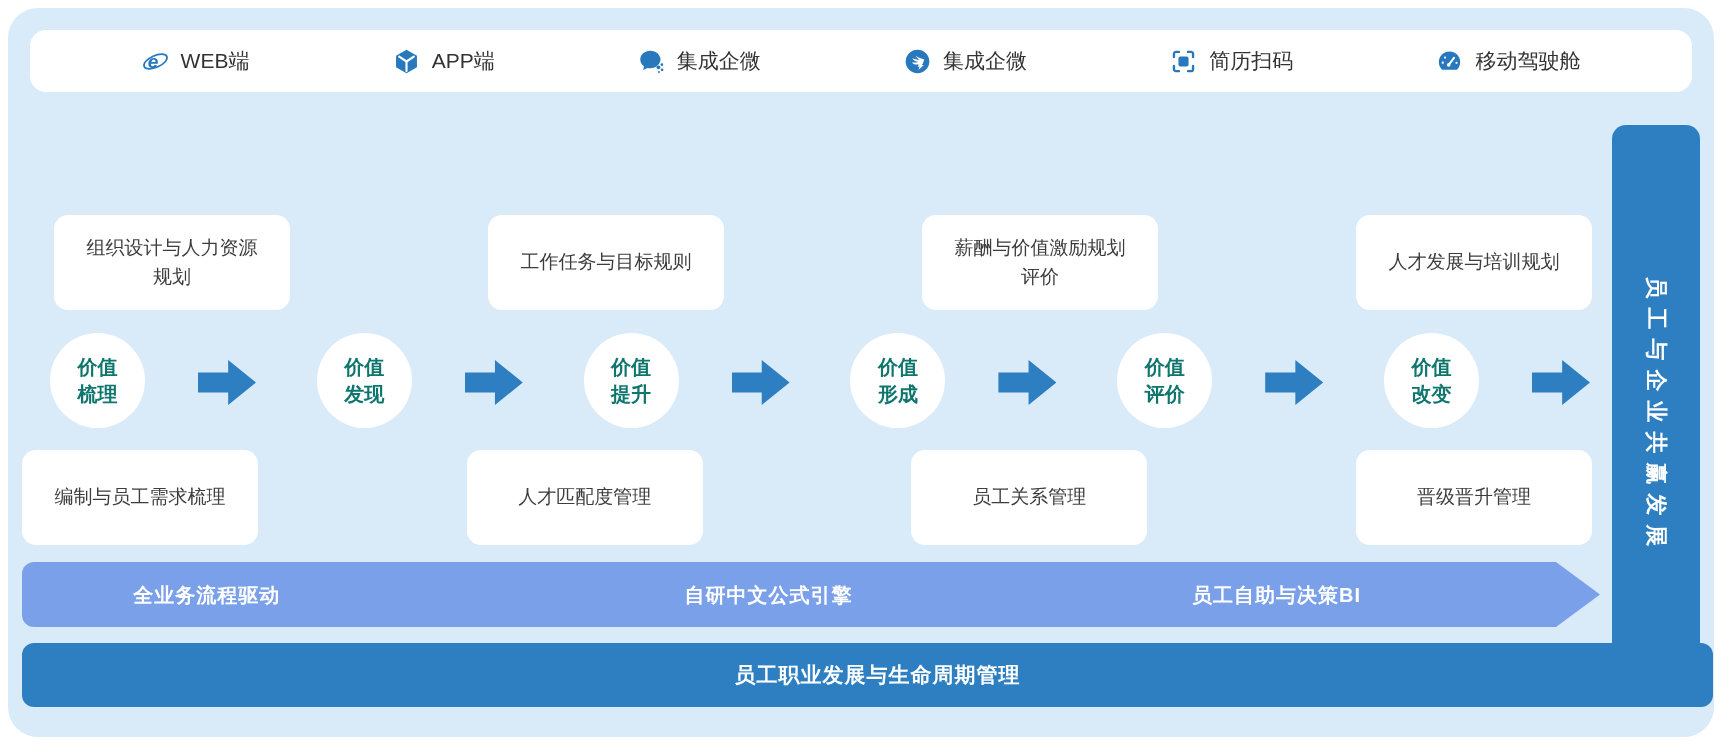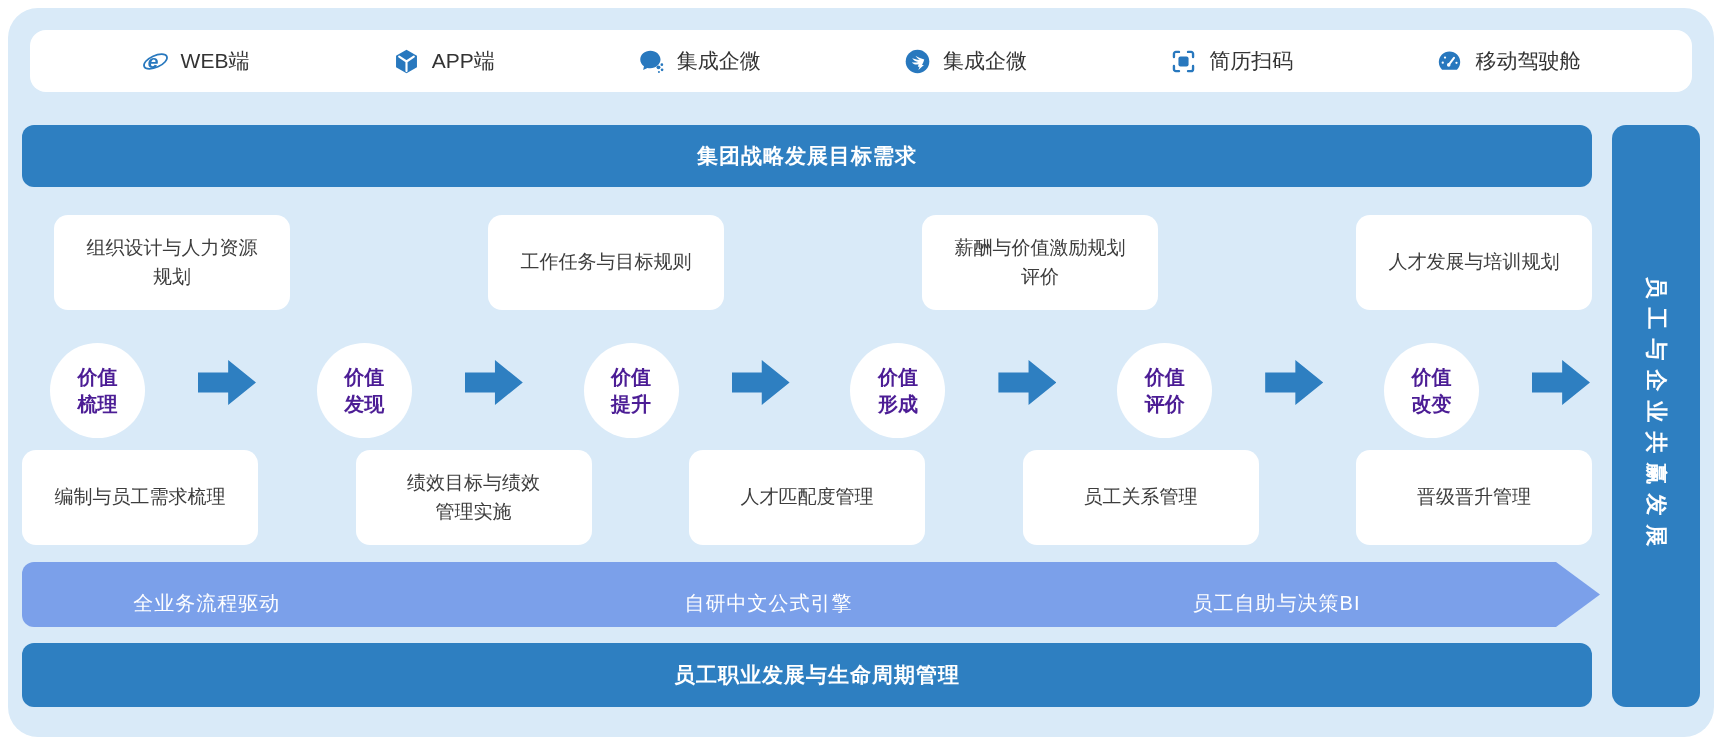--- a/index.html
+++ b/index.html
@@ -14,49 +14,49 @@
     background: #ffffff; border-radius: 16px; display: flex; align-items: center;
     justify-content: space-around; padding: 0 40px; }
   .tb-item { display: flex; align-items: center; gap: 12px; font-size: 21px; color: #333333; }
   .tb-item svg { width: 27px; height: 27px; display: block; }
 
   
   .banner { position: absolute; background: #2e7fc1; border-radius: 12px; color: #ffffff;
     font-weight: bold; font-size: 21px; letter-spacing: 1px;
     display: flex; align-items: center; justify-content: center; }
   #banner-top    { left: 14px; top: 117px; width: 1570px; height: 62px; }
-  #banner-bottom { left: 14px; top: 635px; width: 1570px; height: 64px; padding-left: 20px; }
+  #banner-bottom { left: 14px; top: 635px; width: 1691px; height: 64px; padding-left: 20px; }
 
   
   .cards-row { position: absolute; left: 14px; width: 1570px; height: 95px;
     display: flex; justify-content: space-between; }
   #row-top { top: 207px; padding-left: 32px; }
   #row-bottom { top: 442px; }
   .card { width: 236px; height: 95px; background: #ffffff; border-radius: 14px;
     display: flex; flex-direction: column; align-items: center; justify-content: center;
     font-size: 19px; color: #3d3d3d; text-align: center; line-height: 1.5; padding: 4px 10px; }
 
   
   .circles-row { position: absolute; left: 14px; top: 325px; width: 1570px; height: 99px;
     display: flex; justify-content: space-between; }
   .circle-unit { position: relative; width: 236px; height: 99px; }
-  .circle { position: absolute; left: 28px; top: 10px; width: 95px; height: 95px;
-    border-radius: 50%; background: #ffffff; color: #4c1d95; font-weight: bold;
+  .circle { position: absolute; left: 28px; top: 0; width: 95px; height: 95px;
+    border-radius: 50%; background: #ffffff; color: #0f766e; font-weight: bold;
     font-size: 20px; line-height: 1.35; display: flex; flex-direction: column;
     align-items: center; justify-content: center; }
   .arrow { position: absolute; left: 176px; top: 27px; width: 58px; height: 45px;
     background: #2e7fc1;
     clip-path: polygon(0 28%, 52% 28%, 52% 0, 100% 50%, 52% 100%, 52% 72%, 0 72%); }
 
   
   .arrow-banner { position: absolute; left: 14px; top: 554px; width: 1578px; height: 65px;
     background: #7ba0ea; border-radius: 12px;
     clip-path: polygon(0 0, calc(100% - 44px) 0, 100% 50%, calc(100% - 44px) 100%, 0 100%); }
   .ab-label { position: absolute; top: 50%; transform: translate(-50%, -50%);
-    white-space: nowrap; color: #ffffff; font-weight: normal; font-size: 20px; letter-spacing: 1px; margin-top: 8px; }
+    white-space: nowrap; color: #ffffff; font-weight: bold; font-size: 20px; letter-spacing: 1px; }
   .ab-1 { left: 11.7%; } .ab-2 { left: 47.3%; } .ab-3 { left: 79.5%; }
 
   
   .right-bar { position: absolute; left: 1604px; top: 117px; width: 88px; height: 582px;
     background: #2e7fc1; border-radius: 14px; }
   .right-bar .vtext { position: absolute; left: 50%; top: 50%;
     transform: translate(-50%, -50%) rotate(90deg); transform-origin: center;
     white-space: nowrap; color: #ffffff; font-weight: bold; font-size: 22px; letter-spacing: 9px; }
 </style>
 </head>
@@ -115,23 +115,20 @@
         <path stroke="#ffffff" stroke-width="1.8" stroke-linecap="round" d="M11.6 14.6 L16 8.8"></path>
         <circle cx="11.3" cy="15" r="1.6" fill="#ffffff"></circle>
         <circle cx="6" cy="13" r="1" fill="#ffffff"></circle>
         <circle cx="8" cy="8.5" r="1" fill="#ffffff"></circle>
         <circle cx="18.2" cy="13.2" r="1" fill="#ffffff"></circle>
       </svg>
       <span>移动驾驶舱</span>
     </div>
   </div>
 
-  <div class="banner" id="banner-top">
-    <span>集团战略发展目标需求</span>
-  </div>
 
   <div class="cards-row" id="row-top">
       <div class="card">
         <div>组织设计与人力资源</div>
         <div>规划</div>
       </div>
       <div class="card">
         <div>工作任务与目标规则</div>
       </div>
       <div class="card">
@@ -184,24 +181,20 @@
           <div>价值</div>
           <div>改变</div>
         </div>
         <div class="arrow"></div>
       </div>
     </div>
 
   <div class="cards-row" id="row-bottom">
       <div class="card">
         <div>编制与员工需求梳理</div>
-      </div>
-      <div class="card">
-        <div>绩效目标与绩效</div>
-        <div>管理实施</div>
       </div>
       <div class="card">
         <div>人才匹配度管理</div>
       </div>
       <div class="card">
         <div>员工关系管理</div>
       </div>
       <div class="card">
         <div>晋级晋升管理</div>
       </div>

